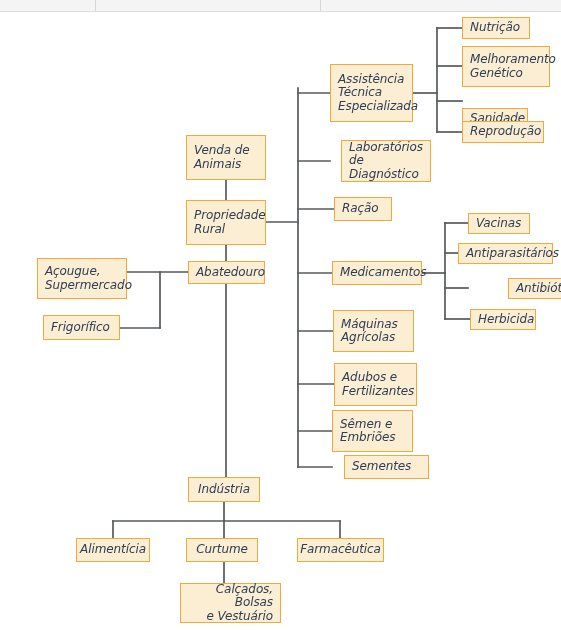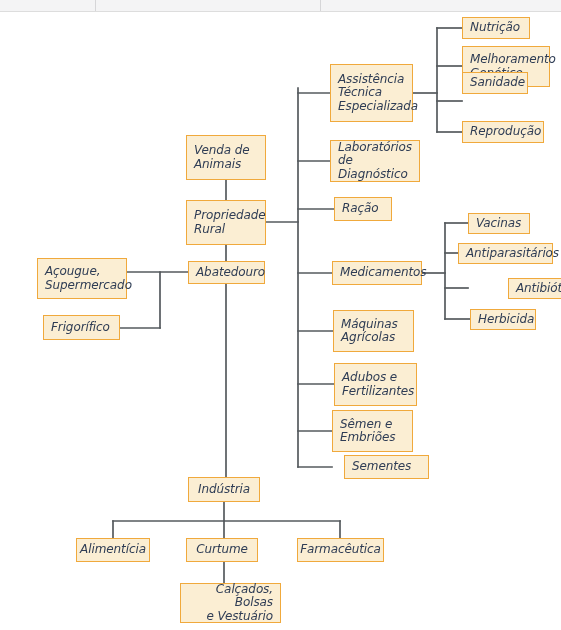--- a/index.html
+++ b/index.html
@@ -125,36 +125,36 @@
   <div class="node left" style="left:186px;top:135px;width:80px;height:45px;">Venda de
 Animais</div>
   <div class="node left" style="left:188px;top:261px;width:77px;height:23px;">Abatedouro</div>
   <div class="node left" style="left:37px;top:258px;width:90px;height:41px;">Açougue,
 Supermercado</div>
   <div class="node left" style="left:43px;top:315px;width:77px;height:25px;">Frigorífico</div>
 
   <div class="node left" style="left:330px;top:64px;width:83px;height:58px;">Assistência
 Técnica
 Especializada</div>
-  <div class="node left" style="left:330px;top:140px;width:90px;height:42px;">Laboratórios
+  <div class="node left" style="left:341px;top:140px;width:90px;height:42px;">Laboratórios
 de Diagnóstico</div>
   <div class="node left" style="left:334px;top:197px;width:58px;height:24px;">Ração</div>
   <div class="node left" style="left:332px;top:261px;width:90px;height:24px;">Medicamentos</div>
   <div class="node left" style="left:333px;top:310px;width:81px;height:42px;">Máquinas
 Agrícolas</div>
   <div class="node left" style="left:334px;top:363px;width:83px;height:43px;">Adubos e
 Fertilizantes</div>
   <div class="node left" style="left:332px;top:410px;width:81px;height:42px;">Sêmen e
 Embriões</div>
   <div class="node left" style="left:332px;top:455px;width:85px;height:24px;margin-left:12px;">Sementes</div>
 
   <div class="node left" style="left:462px;top:17px;width:68px;height:22px;">Nutrição</div>
   <div class="node left" style="left:462px;top:46px;width:88px;height:41px;">Melhoramento
 Genético</div>
-  <div class="node left" style="left:462px;top:72px;width:66px;height:22px;">Sanidade</div>
+  <div class="node left" style="left:462px;top:108px;width:66px;height:22px;">Sanidade</div>
   <div class="node left" style="left:462px;top:121px;width:82px;height:22px;">Reprodução</div>
 
   <div class="node left" style="left:468px;top:213px;width:62px;height:21px;">Vacinas</div>
   <div class="node left" style="left:458px;top:243px;width:95px;height:21px;">Antiparasitários</div>
   <div class="node left" style="left:468px;top:278px;width:68px;height:21px;margin-left:40px;">Antibióticos</div>
   <div class="node left" style="left:470px;top:309px;width:66px;height:21px;">Herbicida</div>
 
   <div class="node center" style="left:188px;top:477px;width:72px;height:25px;">Indústria</div>
   <div class="node center" style="left:76px;top:538px;width:74px;height:24px;">Alimentícia</div>
   <div class="node center" style="left:186px;top:538px;width:72px;height:24px;">Curtume</div>

